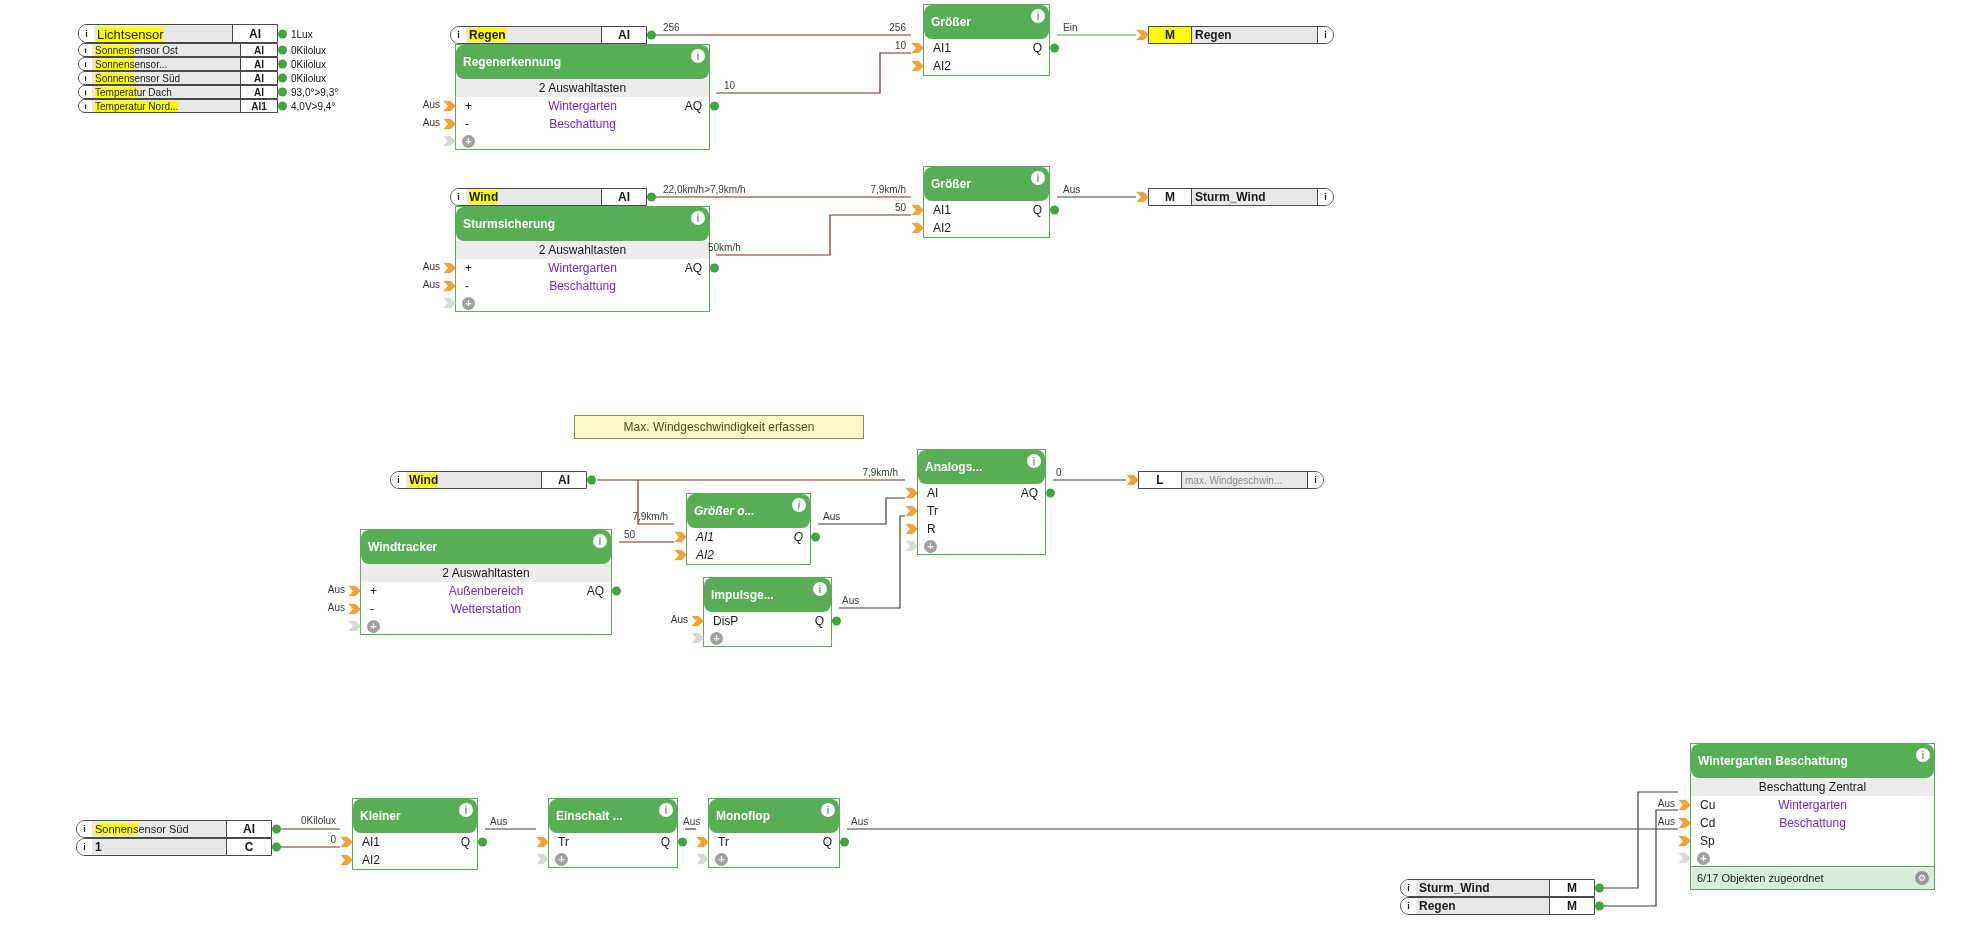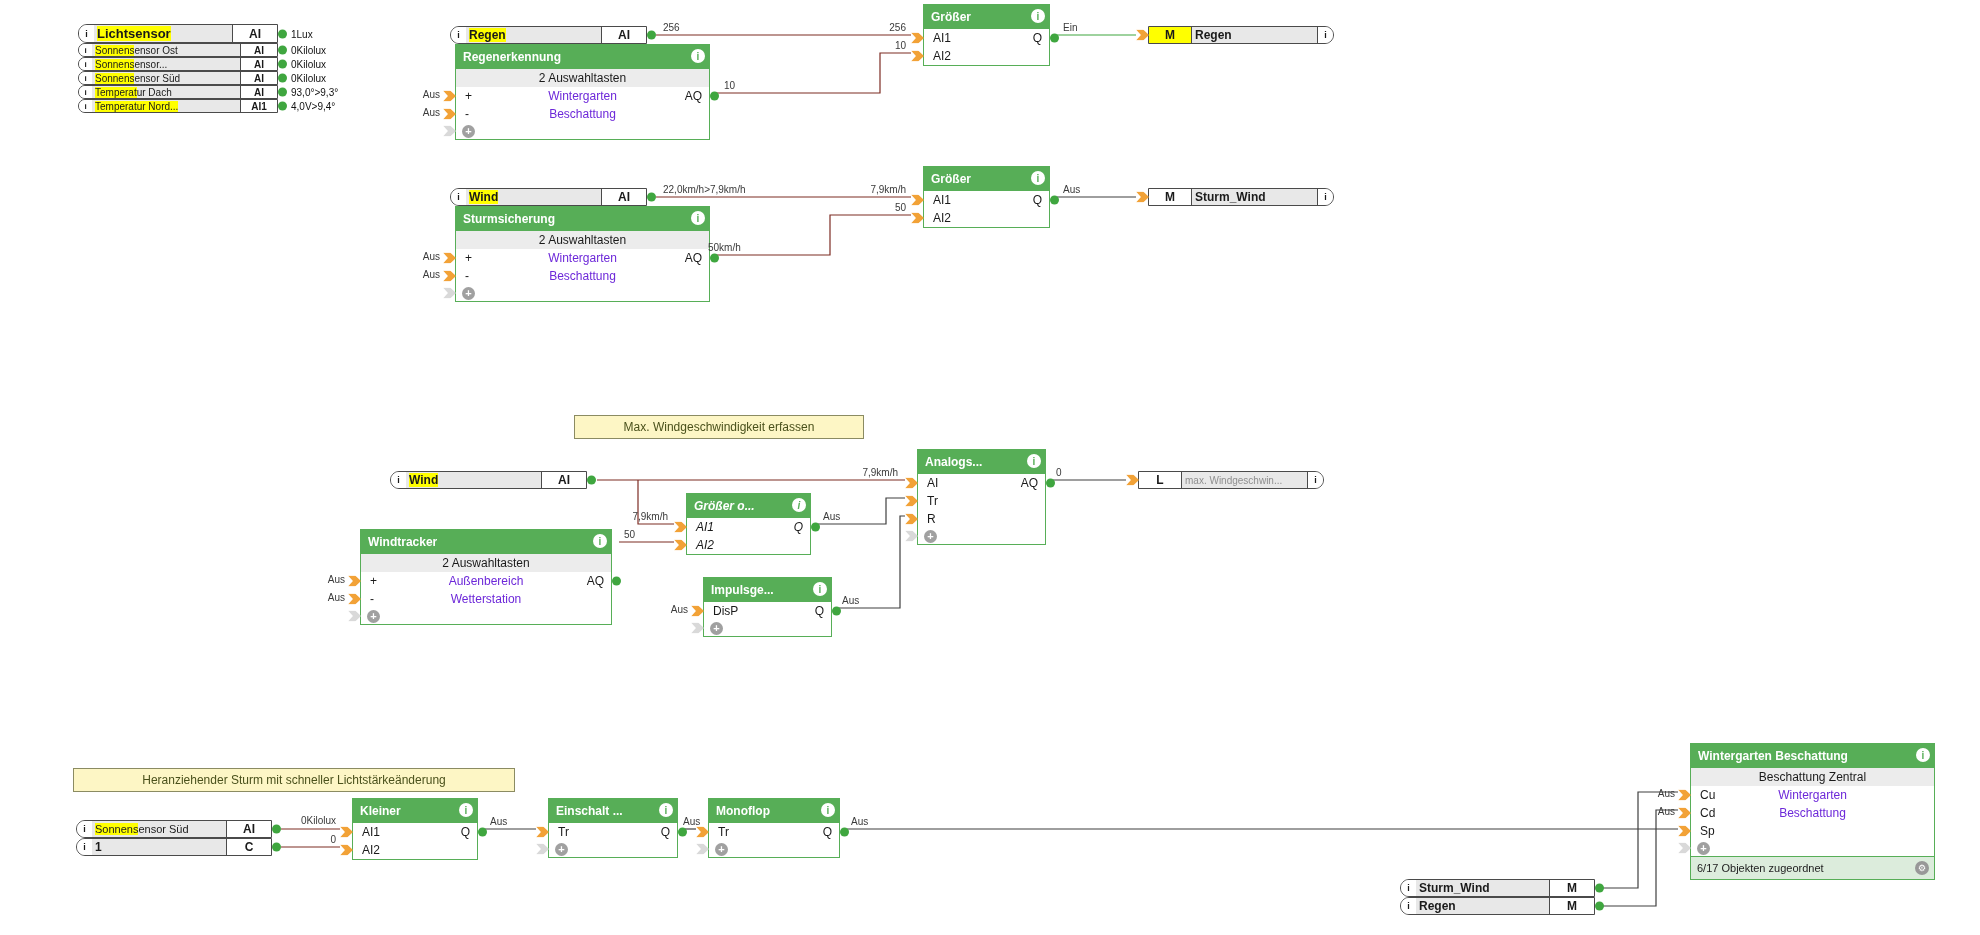--- a/index.html
+++ b/index.html
@@ -11,39 +11,39 @@
         border:1px solid #4a4a4a;border-radius:9px 0 0 9px;box-sizing:border-box;
         font-size:11px;z-index:2;}
   .pill.target{border-radius:0 9px 9px 0;}
   .pill.small{font-size:10px;}
   .cap{width:15px;background:#fff;display:flex;align-items:center;justify-content:center;
        font-weight:bold;font-size:9px;border-radius:8px 0 0 8px;}
   .cap.right{border-radius:0 8px 8px 0;border-left:1px solid #4a4a4a;}
   .pill.small .cap{width:13px;font-size:8px;}
   .pname{flex:1;display:flex;align-items:center;padding:0 3px;white-space:nowrap;overflow:hidden;}
   .pname.bold{font-weight:bold;font-size:12px;}
-  .pname.big{font-weight:bold;font-size:13px;}
+  .pname.big{font-weight:normal;font-size:13px;align-items:flex-end;}
   .pname.gray{color:#8f8f8f;font-size:10px;}
   .hl{background:#ffff00;}
   .tag{background:#fff;border-left:1px solid #4a4a4a;display:flex;align-items:center;
        justify-content:center;font-weight:bold;width:44px;font-size:12px;}
   .pill.small .tag{width:36px;font-size:10px;}
   .mbox{background:#fff;border-right:1px solid #4a4a4a;display:flex;align-items:center;
         justify-content:center;font-weight:bold;width:42px;font-size:12px;}
   .dot{position:absolute;width:9px;height:9px;border-radius:50%;background:#3fa63f;
        right:-10px;top:50%;transform:translateY(-50%);}
   .arr{position:absolute;width:13px;height:11px;left:-13px;top:50%;transform:translateY(-50%);
        background:#f2a237;clip-path:polygon(0 0,55% 0,100% 50%,55% 100%,0 100%,38% 50%);}
   .arr.gray{background:#d9d9d9;}
   .val{position:absolute;left:calc(100% + 14px);top:50%;transform:translateY(-50%);
        font-size:10px;color:#111;white-space:nowrap;}
   
   .blk{position:absolute;background:#fff;border:1px solid #57ae57;box-sizing:border-box;z-index:2;}
-  .bhead{height:24px;background:#57ae57;color:#fff;font-weight:bold;font-size:12px;
-         display:flex;align-items:center;padding:0 22px 0 7px;position:relative;white-space:nowrap;overflow:hidden;}
+  .bhead{height:34px;background:#57ae57;color:#fff;font-weight:bold;font-size:12px;
+         display:flex;align-items:center;padding:0 22px 0 7px;position:relative;white-space:nowrap;overflow:hidden;border-radius:8px;}
   .icirc{position:absolute;right:4px;top:4px;width:14px;height:14px;background:#fff;color:#57ae57;
          border-radius:50%;font-weight:bold;font-size:10px;display:flex;align-items:center;justify-content:center;}
   .brow{position:relative;height:18px;font-size:12px;display:flex;align-items:center;}
   .brow.bar{background:#ececec;justify-content:center;color:#1a1a1a;}
   .bleft{padding-left:9px;z-index:2;white-space:nowrap;}
   .bcenter{position:absolute;left:0;right:0;text-align:center;color:#6d28d9;z-index:1;white-space:nowrap;}
   .bright{position:absolute;right:7px;z-index:2;}
   .brow.plusrow{height:16px;}
   .pcirc{width:13px;height:13px;border-radius:50%;background:#a0a0a0;color:#fff;font-size:11px;
          font-weight:bold;display:flex;align-items:center;justify-content:center;margin-left:6px;line-height:12px;}
@@ -469,14 +469,13 @@
     <div class="wlabel" style="left: 624px; top: 529px;">50</div>
     <div class="wlabel" style="left: 823px; top: 511px;">Aus</div>
     <div class="wlabel" style="left: 842px; top: 595px;">Aus</div>
     <div class="wlabel" style="left: 1056px; top: 467px;">0</div>
     <div class="wlabel r" style="left: 336px; top: 815px;">0Kilolux</div>
     <div class="wlabel r" style="left: 336px; top: 834px;">0</div>
     <div class="wlabel" style="left: 490px; top: 816px;">Aus</div>
     <div class="wlabel" style="left: 683px; top: 816px;">Aus</div>
     <div class="wlabel" style="left: 851px; top: 816px;">Aus</div>
     <div class="comment" style="left: 530px; top: 415px; width: 288px; height: 22px; margin-left: 44px;">Max. Windgeschwindigkeit erfassen</div>
-    <div class="comment" style="left: 73px; top: 768px; width: 440px; height: 22px;">Heranziehender Sturm mit schneller Lichtstärkeänderung</div>
   </div>
 
 </body></html>

